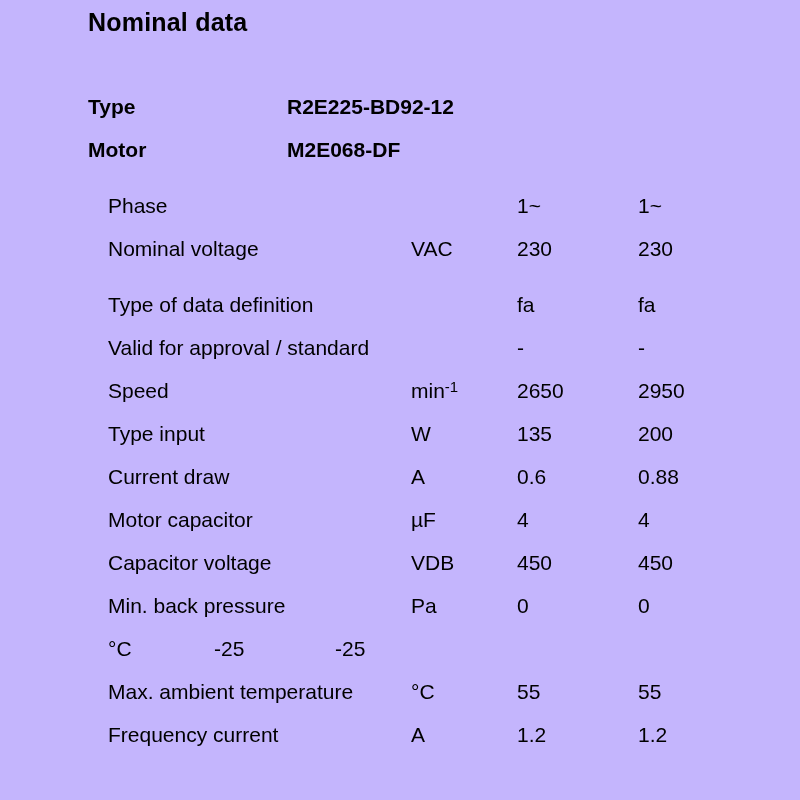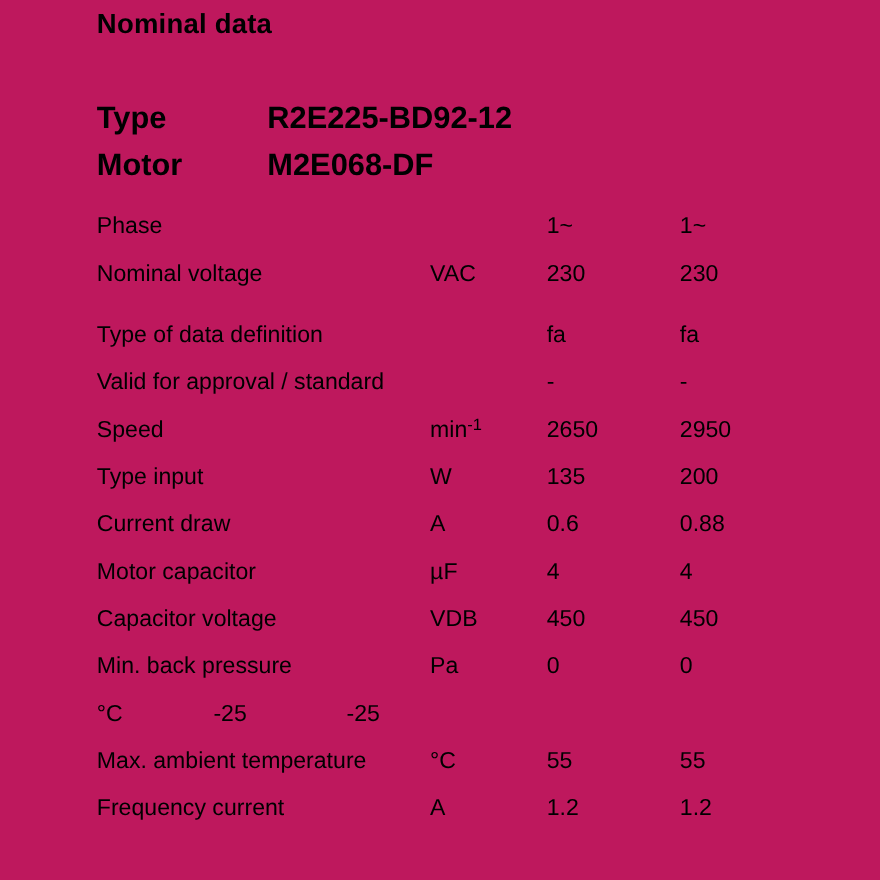--- a/index.html
+++ b/index.html
@@ -11,59 +11,60 @@
     width: 800px;
     height: 800px;
     font-family: "Liberation Sans", sans-serif;
     color: #000000;
     overflow: hidden;
   }
   .doc {
     position: relative;
     width: 800px;
     height: 800px;
-    background: #be185d;
+    background: #c4b5fd;
   }
   .page-title {
     position: absolute;
     left: 88px;
     top: 8px;
     font-size: 25px;
     font-weight: bold;
     letter-spacing: 0.2px;
     white-space: nowrap;
   }
   .header-fields {
     position: absolute;
     left: 88px;
     top: 85px;
     width: 650px;
   }
   .header-row {
     display: flex;
     align-items: center;
     height: 43px;
-    font-size: 28px;
+    font-size: 21px;
     font-weight: bold;
     white-space: nowrap;
   }
   .header-label { width: 155px; }
-  .header-value { flex: 1; }
+  .header-value { flex: 1; margin-left: 44px; }
   .nominal-table {
     position: absolute;
     left: 88px;
     top: 184px;
     width: 680px;
   }
   .t-row {
     display: flex;
     align-items: center;
     height: 43px;
     font-size: 21px;
     white-space: nowrap;
+    margin-left: 20px;
   }
   .col-label { width: 303px; }
   .col-unit  { width: 106px; }
   .col-v1    { width: 121px; }
   .col-v2    { flex: 1; }
   .unit-sup {
     font-size: 15px;
     vertical-align: 6px;
     line-height: 0;
   }

